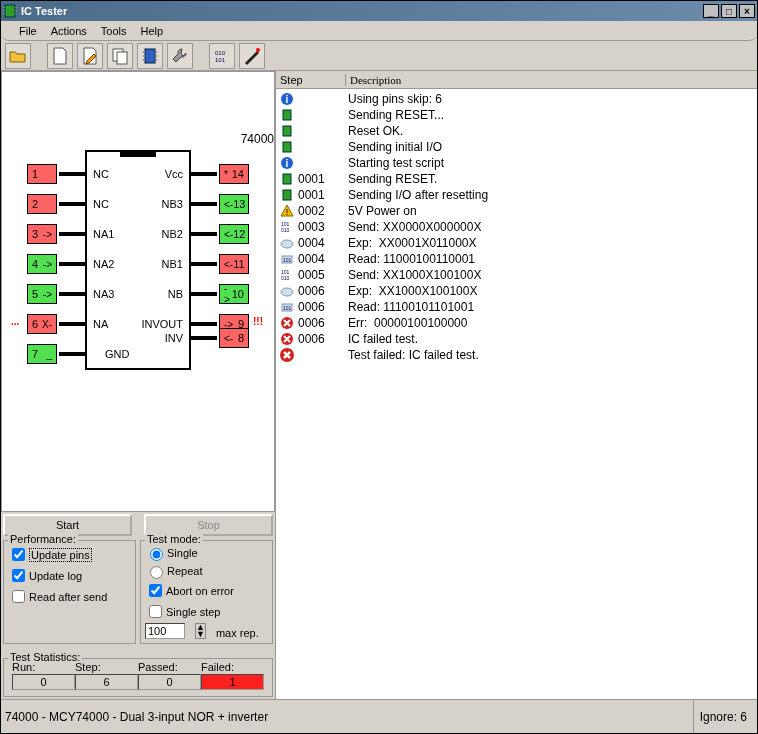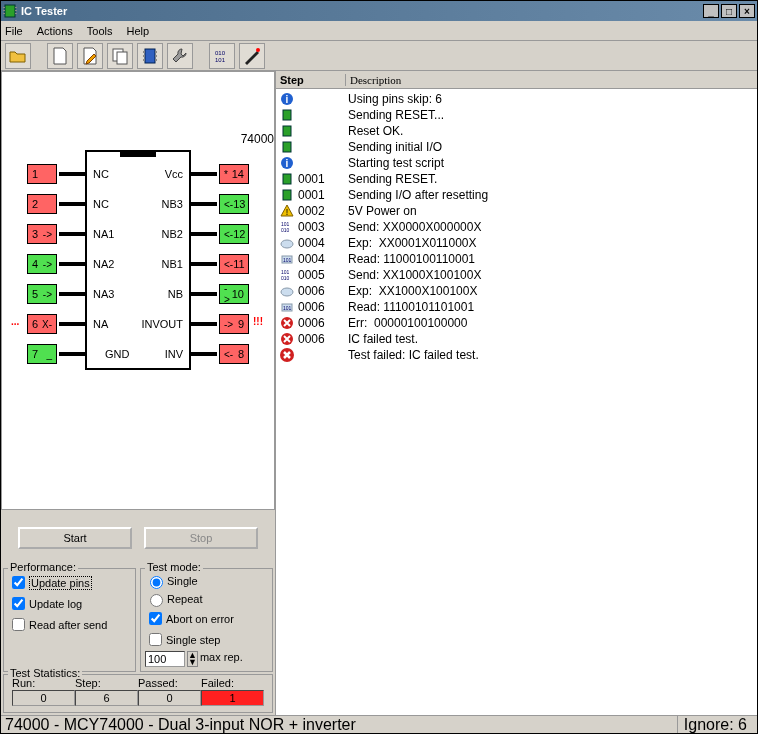--- a/index.html
+++ b/index.html
@@ -4,21 +4,21 @@
 <style>
 * { box-sizing: border-box; font-family: "Tahoma", "Helvetica", sans-serif; }
 body { margin: 0; padding: 0; background: #d6d2ca; font-size: 11px; }
 
 .window { width: 758px; height: 734px; border: 1px solid #000; background: #d6d2ca; display: flex; flex-direction: column; }
 .titlebar { height: 20px; background: linear-gradient(to right,#4a6b8a,#6a8baa); color: #fff; display: flex; align-items: center; padding: 0 2px; font-weight: bold; }
 .titlebar .icon { width:14px; height:14px; margin-right:4px; }
 .titlebar .spacer { flex:1; }
 .titlebar .winbtn { width:16px; height:14px; background:#c0c0c0; border:1px solid #000; margin-left:2px; display:flex; align-items:center; justify-content:center; font-size:10px; color:#000; }
 
-.menubar { height:20px; display:flex; align-items:center; padding:0 4px; border-bottom:1px solid #999; background:#d6d2ca; }
+.menubar { height:20px; display:flex; align-items:center; padding:0 18px; border-bottom:1px solid #999; background:#d6d2ca;border-radius:8px; }
 .menubar span { margin-right:14px; cursor:default; }
 
 .toolbar { height:30px; display:flex; align-items:center; padding:2px 4px; border-bottom:1px solid #999; background:#d6d2ca; gap:4px;}
 .toolbar .tbtn { width:26px; height:26px; border:1px solid #999; background:#e0dcd4; display:flex; align-items:center; justify-content:center; }
 
 .main { flex:1; display:flex; overflow:hidden; }
 .left { width:275px; border-right:1px solid #999; display:flex; flex-direction:column; }
 .chip-area { flex:1; background:#ffffff; border:1px solid #999; margin:0; position:relative; padding-top:4px;}
 .chip-label { text-align:right; font-size:12px; margin-top:56px; margin-bottom:4px;}
 .chip { width:250px; margin:0 auto; position:relative; }
@@ -30,48 +30,48 @@
 .pin-num { width:30px; height:20px; display:flex; align-items:center; padding:0 4px; border:1px solid #000; font-weight:normal;}
 .pin-conn { width:10px; height:4px; background:#000; }
 .pin-name { width:40px; text-align:left; padding-left:4px;}
 .pin-name-r { width:52px; text-align:right; padding-right:4px;}
 .arrow { font-size:10px; }
 .red { background:#ff6464; }
 .green { background:#50e050; }
 .prefix { position:absolute; font-size:10px; color:#ff0000; font-weight:bold;}
 .suffix { position:absolute; font-size:10px; color:#ff0000; font-weight:bold;}
 
-.ctrl-row { display:flex; padding:17px; gap:12px; }
+.ctrl-row { display:flex; padding:2px; gap:12px; }
 .btn { border:2px outset #fff; background:#d6d2ca; padding:3px 10px; font-size:11px; cursor:pointer;}
 .btn:disabled { color:#888; }
 .fieldset { border:1px solid #999; margin:2px; padding:2px 4px 4px 4px; position:relative;}
 .fieldset .legend { position:absolute; top:-8px; left:4px; background:#d6d2ca; padding:0 2px; font-size:11px;}
 .opts { display:flex; }
 .opts .col { flex:1; }
 .chk, .rad { display:flex; align-items:center; margin:2px 0; }
 .chk input, .rad input { margin-right:4px; }
 .spinner { width:40px; border:1px inset #999; padding:1px 2px; font-size:11px;}
 
 .stats { display:flex; gap:0; padding:0 4px 2px 4px;}
 .stat { flex:1; }
 .stat .label { font-size:11px; }
 .stat .val { border:1px inset #999; background:#d6d2ca; text-align:center; padding:1px 0; font-size:11px; margin-top:1px;}
 .stat .val.fail { background:#ff2020; color:#000;}
 
 .right { flex:1; display:flex; flex-direction:column; background:#fff;}
 .log-header { display:flex; background:#d6d2ca; border-bottom:1px solid #999; font-size:11px; height:18px; align-items:center;}
-.log-header .col1 { width:70px; padding-left:4px; border-right:1px solid #999;font-weight:bold;}
+.log-header .col1 { width:70px; padding-left:4px; border-right:1px solid #999;}
 .log-header .col2 { flex:1; padding-left:4px;font-family:Liberation Serif, serif;}
 .log-body { flex:1; overflow:auto; font-family:"Courier New",monospace; font-size:12px; padding:2px;}
 .log-row { display:flex; align-items:center; height:16px; white-space:pre;}
 .log-row .ic { width:18px; display:flex; align-items:center; justify-content:center;}
 .log-row .step { width:52px; padding-left:2px;}
 .log-row .desc { flex:1;}
 
-.statusbar { height:18px; border-top:1px solid #999; display:flex; align-items:center; padding:0 4px; font-size:16px; background:#d6d2ca;}
+.statusbar { height:34px; border-top:1px solid #999; display:flex; align-items:center; padding:0 4px; font-size:12px; background:#d6d2ca;}
 .statusbar .sp { flex:1;}
 .statusbar .cell { border-left:1px solid #999; padding:0 6px; height:100%; display:flex; align-items:center;}
 
 svg { display:block; }
 </style>
 </head>
 <body>
 
 <div class="window">
 
@@ -263,21 +263,21 @@
               </div>
               <div class="pin-row pin-right" style="top: 162px;">
                 <div class="pin-name-r" style="position:absolute;left:122px">INVOUT</div>
                 <div class="pin-conn" style="position:absolute;left:178px;top:10px;width:26px"></div>
                 <div class="pin-num red" style="position:absolute;left:206px;justify-content:space-between">
                   <span class="arrow">-&gt;</span>
                   <span>9</span>
                 </div>
                 <span class="suffix" style="left:240px;top:4px">!!!</span>
               </div>
-              <div class="pin-row pin-right" style="top: 192px; text-decoration: underline;">
+              <div class="pin-row pin-right" style="top: 176px; text-decoration: underline;">
                 <div class="pin-name-r" style="position:absolute;left:122px">INV</div>
                 <div class="pin-conn" style="position:absolute;left:178px;top:10px;width:26px"></div>
                 <div class="pin-num red" style="position:absolute;left:206px;justify-content:space-between">
                   <span class="arrow">&lt;-</span>
                   <span>8</span>
                 </div>
               </div>
             </div>
         </div>
       </div>
@@ -314,32 +314,32 @@
               <span>Repeat</span>
             </label>
           <label class="chk">
               <input type="checkbox" checked="" style="">
               <span>Abort on error</span>
             </label>
           <label class="chk">
               <input type="checkbox" style="">
               <span>Single step</span>
             </label>
-          <div style="display:flex;align-items:flex-start;gap:2px">
+          <div style="display:flex;align-items:flex-end;gap:10px">
             <input class="spinner" value="100" style="">
             <span style="font-size:9px;line-height:7px;border:1px solid #888;display:flex;flex-direction:column">
                 <span>▲</span>
                 <span>▼</span>
               </span>
             <span>max rep.</span>
           </div>
         </div>
       </div>
 
-      <div class="fieldset" style="margin-top:0">
+      <div class="fieldset" style="margin-top:12px">
         <div class="legend">Test Statistics:</div>
         <div class="stats">
           <div class="stat">
               <div class="label">Run:</div>
               <div class="val">0</div>
             </div>
           <div class="stat">
               <div class="label">Step:</div>
               <div class="val">6</div>
             </div>

